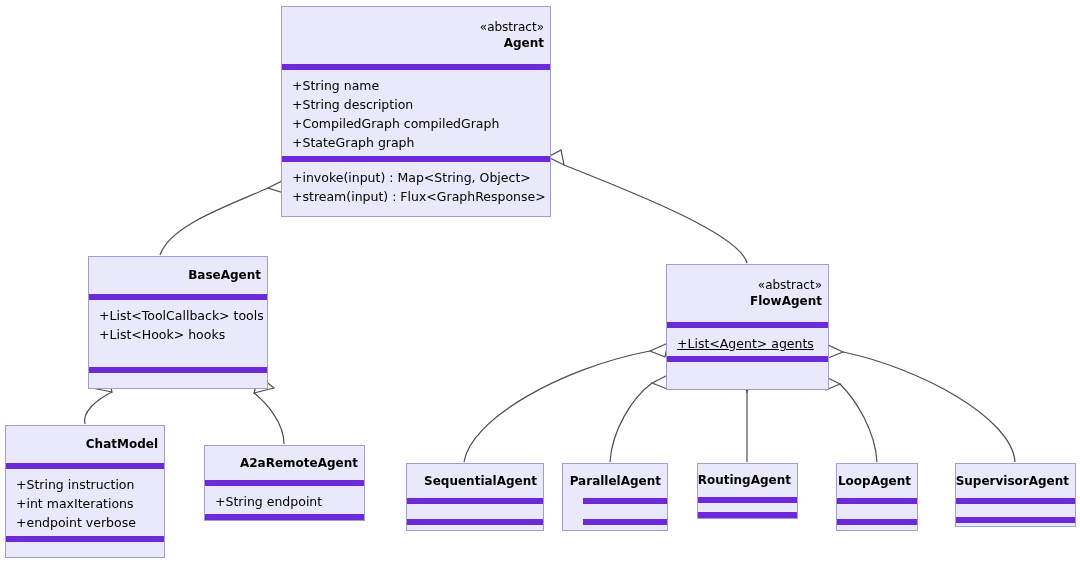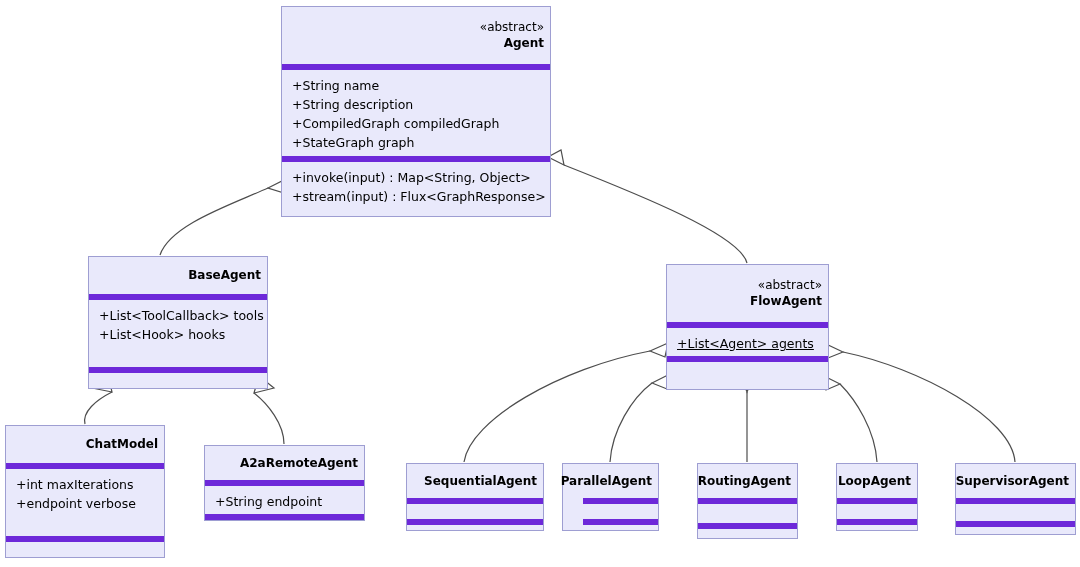--- a/index.html
+++ b/index.html
@@ -151,20 +151,21 @@
       <div class="uml-member">+List&lt;Agent&gt; agents</div>
     </div>
     <div class="uml-compartment empty"></div>
   </div>
 
   <div class="uml-class" style="left:5px; top:425px; width:160px; height:133px;">
     <div class="uml-header" style="height:37px;">
       <div class="uml-name">ChatModel</div>
     </div>
     <div class="uml-compartment attr-box-fixed" style="height:73px;">
+      <div class="uml-member">+String instruction</div>
       <div class="uml-member">+int maxIterations</div>
       <div class="uml-member">+endpoint verbose</div>
     </div>
     <div class="uml-compartment empty"></div>
   </div>
 
   <div class="uml-class" style="left:204px; top:445px; width:161px; height:76px;">
     <div class="uml-header" style="height:37px;">
       <div class="uml-name">A2aRemoteAgent</div>
     </div>
@@ -175,45 +176,45 @@
   </div>
 
   <div class="uml-class" style="left:406px; top:463px; width:138px; height:68px;">
     <div class="uml-header" style="height:34px;">
       <div class="uml-name">SequentialAgent</div>
     </div>
     <div class="uml-compartment empty" style="height:16px;"></div>
     <div class="uml-compartment empty"></div>
   </div>
 
-  <div class="uml-class" style="left:562px; top:463px; width:97px; height:68px;padding-left:20px;">
+  <div class="uml-class" style="left:562px; top:463px; width:106px; height:68px;padding-left:20px;">
     <div class="uml-header" style="height:34px;">
       <div class="uml-name">ParallelAgent</div>
     </div>
     <div class="uml-compartment empty" style="height:16px;"></div>
     <div class="uml-compartment empty"></div>
   </div>
 
-  <div class="uml-class" style="left:697px; top:463px; width:101px; height:76px;">
+  <div class="uml-class" style="left:697px; top:463px; width:101px; height:56px;">
     <div class="uml-header" style="height:34px;">
       <div class="uml-name">RoutingAgent</div>
     </div>
     <div class="uml-compartment empty" style="height:16px;"></div>
     <div class="uml-compartment empty"></div>
   </div>
 
   <div class="uml-class" style="left:836px; top:463px; width:82px; height:68px;">
     <div class="uml-header" style="height:34px;">
       <div class="uml-name">LoopAgent</div>
     </div>
     <div class="uml-compartment empty" style="height:16px;"></div>
     <div class="uml-compartment empty"></div>
   </div>
 
-  <div class="uml-class" style="left:955px; top:463px; width:121px; height:72px;">
+  <div class="uml-class" style="left:955px; top:463px; width:121px; height:64px;">
     <div class="uml-header" style="height:34px;">
       <div class="uml-name">SupervisorAgent</div>
     </div>
     <div class="uml-compartment empty" style="height:16px;"></div>
     <div class="uml-compartment empty"></div>
   </div>
 
 </div>
 
 </body></html>

